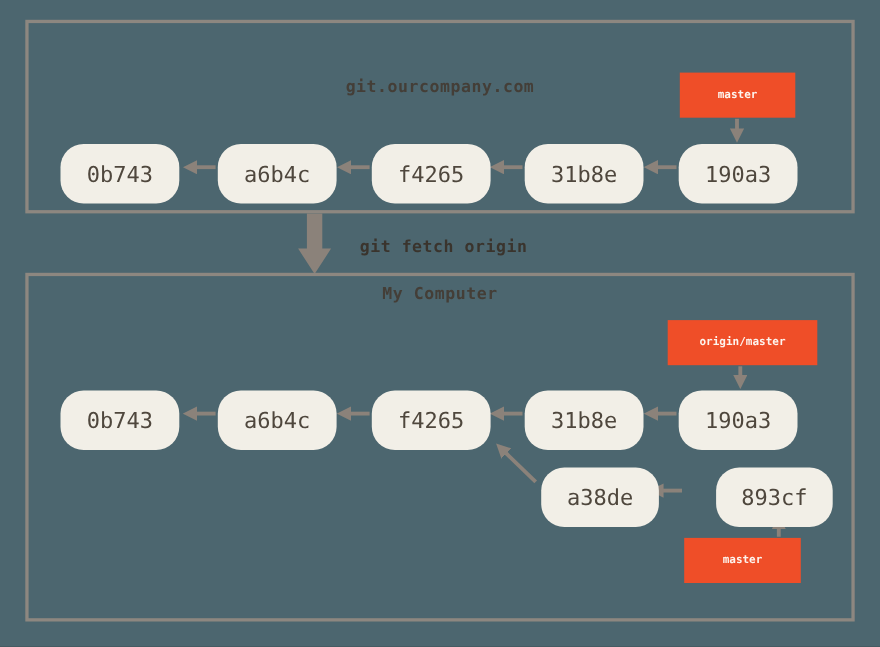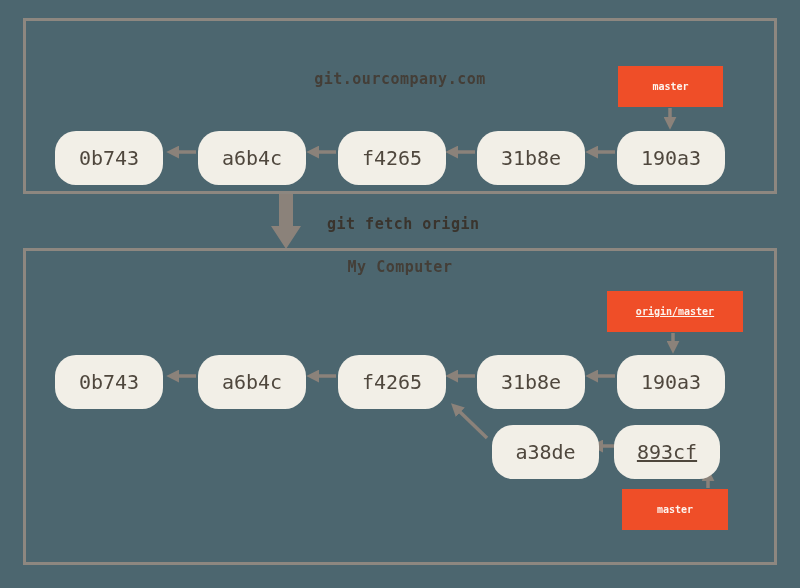--- a/index.html
+++ b/index.html
@@ -66,26 +66,26 @@
   <div class="node" style="left:198px;top:131px;">a6b4c</div>
   <div class="node" style="left:338px;top:131px;">f4265</div>
   <div class="node" style="left:477px;top:131px;">31b8e</div>
   <div class="node" style="left:617px;top:131px;">190a3</div>
 
   <div class="command-label">git fetch origin</div>
 
   <div class="repo-box box-local"></div>
   <div class="box-title title-local">My Computer</div>
 
-  <div class="badge" style="left:607px;top:291px;width:136px;height:41px;text-decoration:underline;">origin/master</div>
+  <div class="badge" style="left:607px;top:291px;width:136px;height:41px;">origin/master</div>
 
   <div class="node" style="left:55px;top:355px;">0b743</div>
   <div class="node" style="left:198px;top:355px;">a6b4c</div>
   <div class="node" style="left:338px;top:355px;">f4265</div>
   <div class="node" style="left:477px;top:355px;">31b8e</div>
   <div class="node" style="left:617px;top:355px;">190a3</div>
 
   <div class="node" style="left:492px;top:425px;width:107px;">a38de</div>
-  <div class="node" style="left:614px;top:425px;width:106px;text-decoration:underline;">893cf</div>
+  <div class="node" style="left:651px;top:425px;width:106px;">893cf</div>
 
   <div class="badge" style="left:622px;top:489px;width:106px;height:41px;">master</div>
 
 </div>
 
 </body></html>

